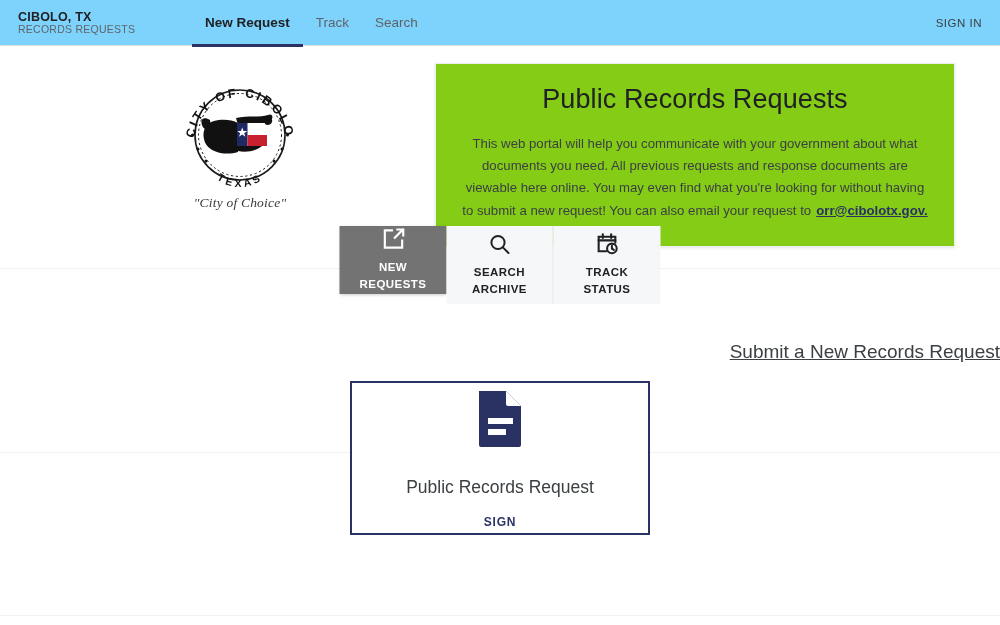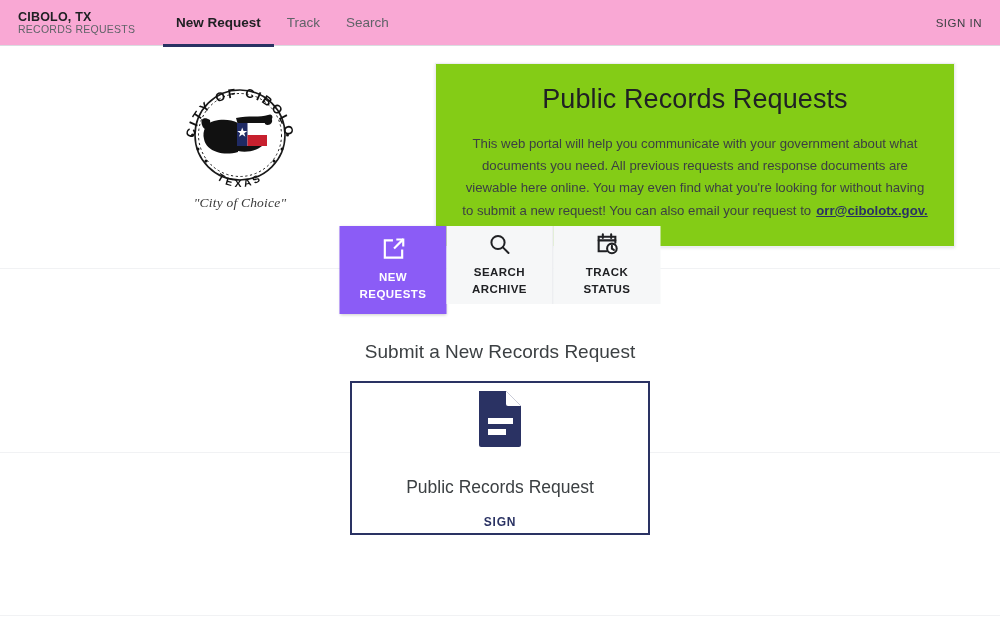--- a/index.html
+++ b/index.html
@@ -10,22 +10,23 @@
     color: #3c4043;
     overflow: hidden;
   }
 
   
   .header {
     position: relative;
     height: 46px;
     display: flex;
     align-items: center;
-    background: #f9a8d4;
+    background: #7dd3fc;
     border-bottom: 1px solid #dadce0;
+    gap: 29px;
   }
   .brand {
     width: 124px;
     margin-left: 18px;
     line-height: 1.12;
   }
   .brand-title {
     font-size: 12.5px;
     font-weight: bold;
     letter-spacing: .2px;
@@ -154,47 +155,48 @@
     border-right: 1px solid #e4e6e9;
     display: flex;
     flex-direction: column;
     align-items: center;
     justify-content: center;
     cursor: pointer;
     color: #202124;
   }
   .tab:last-child { border-right: none; }
   .tab.active {
-    background: #8b5cf6;
+    background: #737373;
     color: #ffffff;
-    height: 88px;
+    height: 68px;
     border-right: none;
     box-shadow: 0 1px 3px rgba(0,0,0,.2);
   }
   .tab-icon {
     height: 26px;
     display: flex;
     align-items: center;
     justify-content: center;
     margin-bottom: 7px;
   }
   .tab-label {
     font-size: 11.5px;
     font-weight: bold;
     letter-spacing: .45px;
     line-height: 1.5;
     text-align: center;
   }
 
   
   .section-title {
-    text-align: center;
+    text-align: right;
     font-size: 19px;
     color: #3c4043;
     margin-top: 72px;
+    text-decoration: underline;
   }
   .doc-card {
     width: 300px;
     height: 154px;
     margin: 18px auto 0 auto;
     border: 2px solid #2a3263;
     background: #ffffff;
     display: flex;
     flex-direction: column;
     align-items: center;

